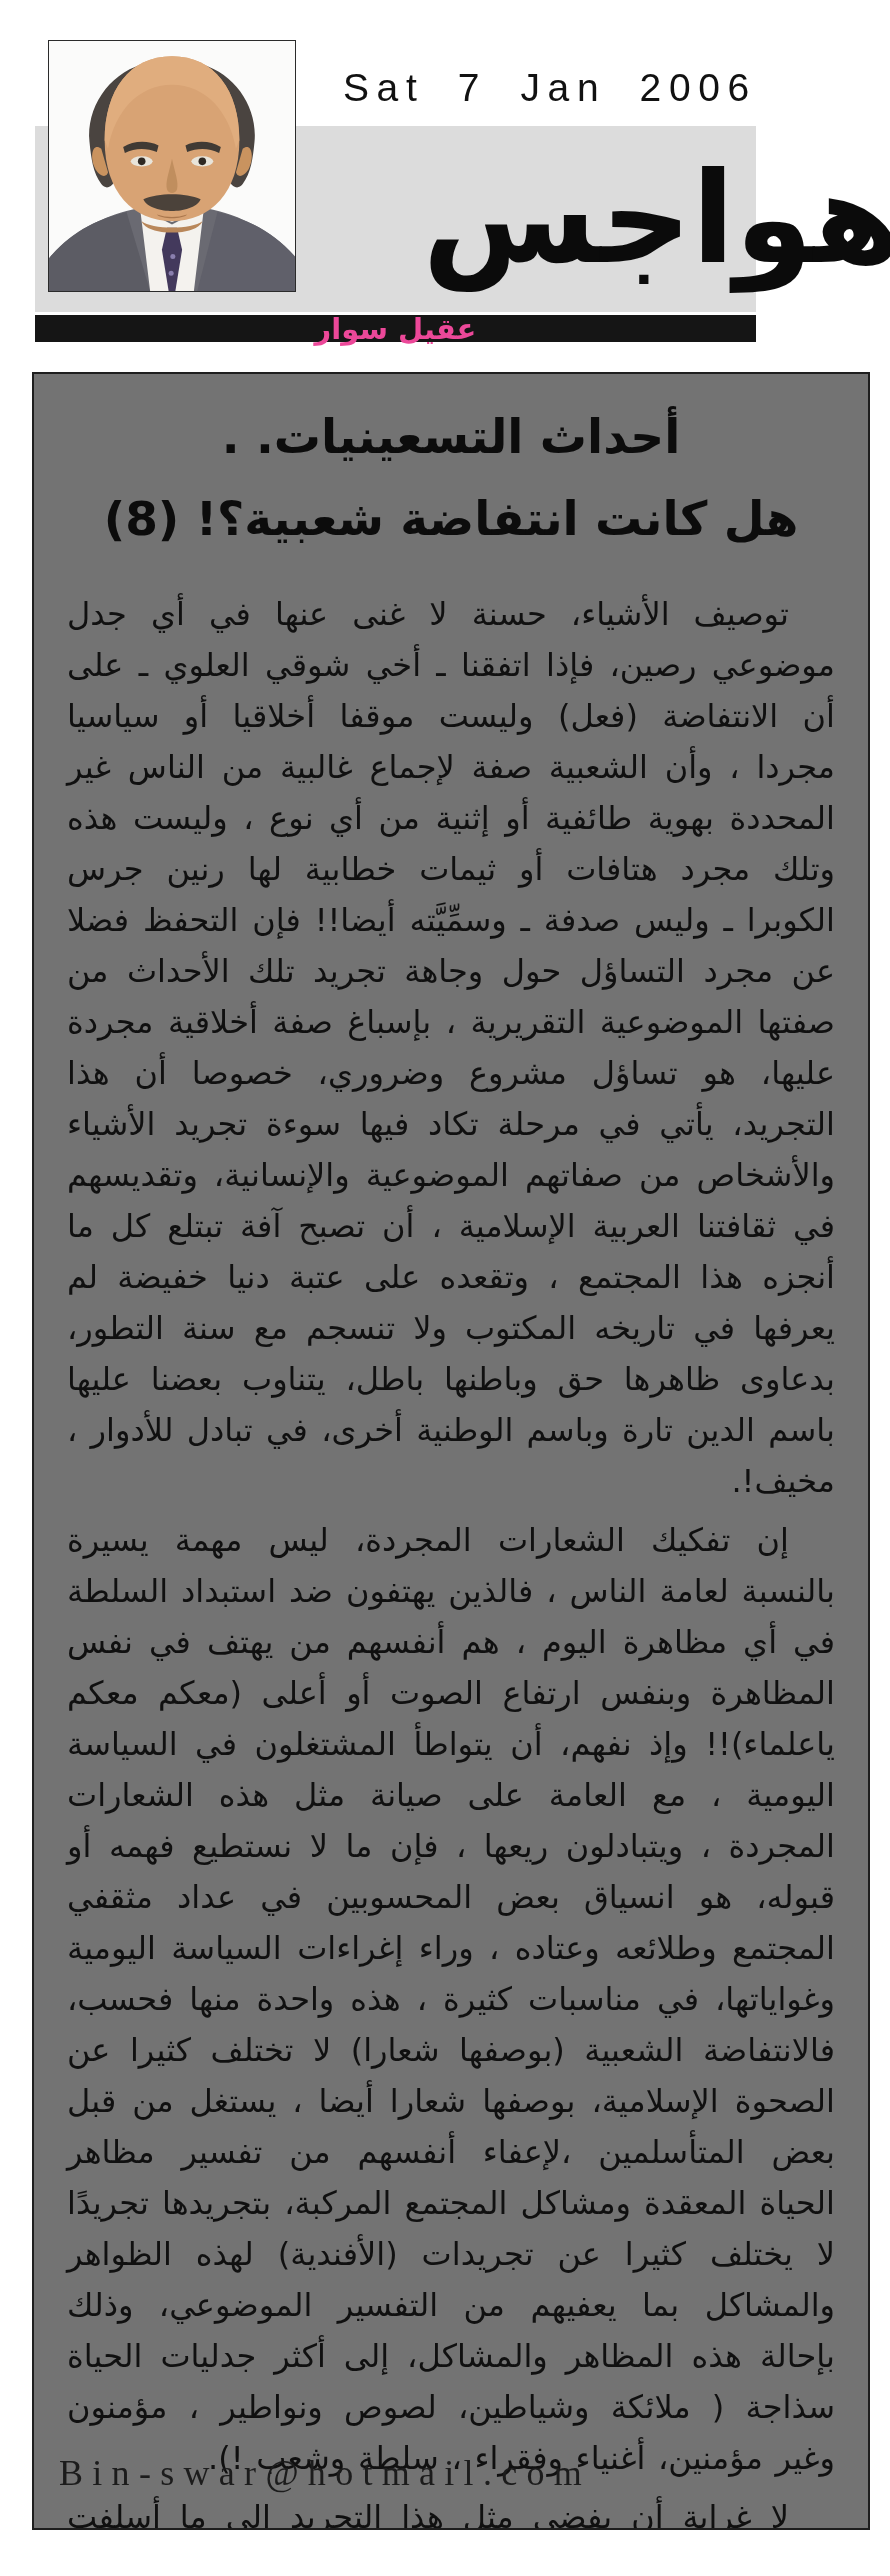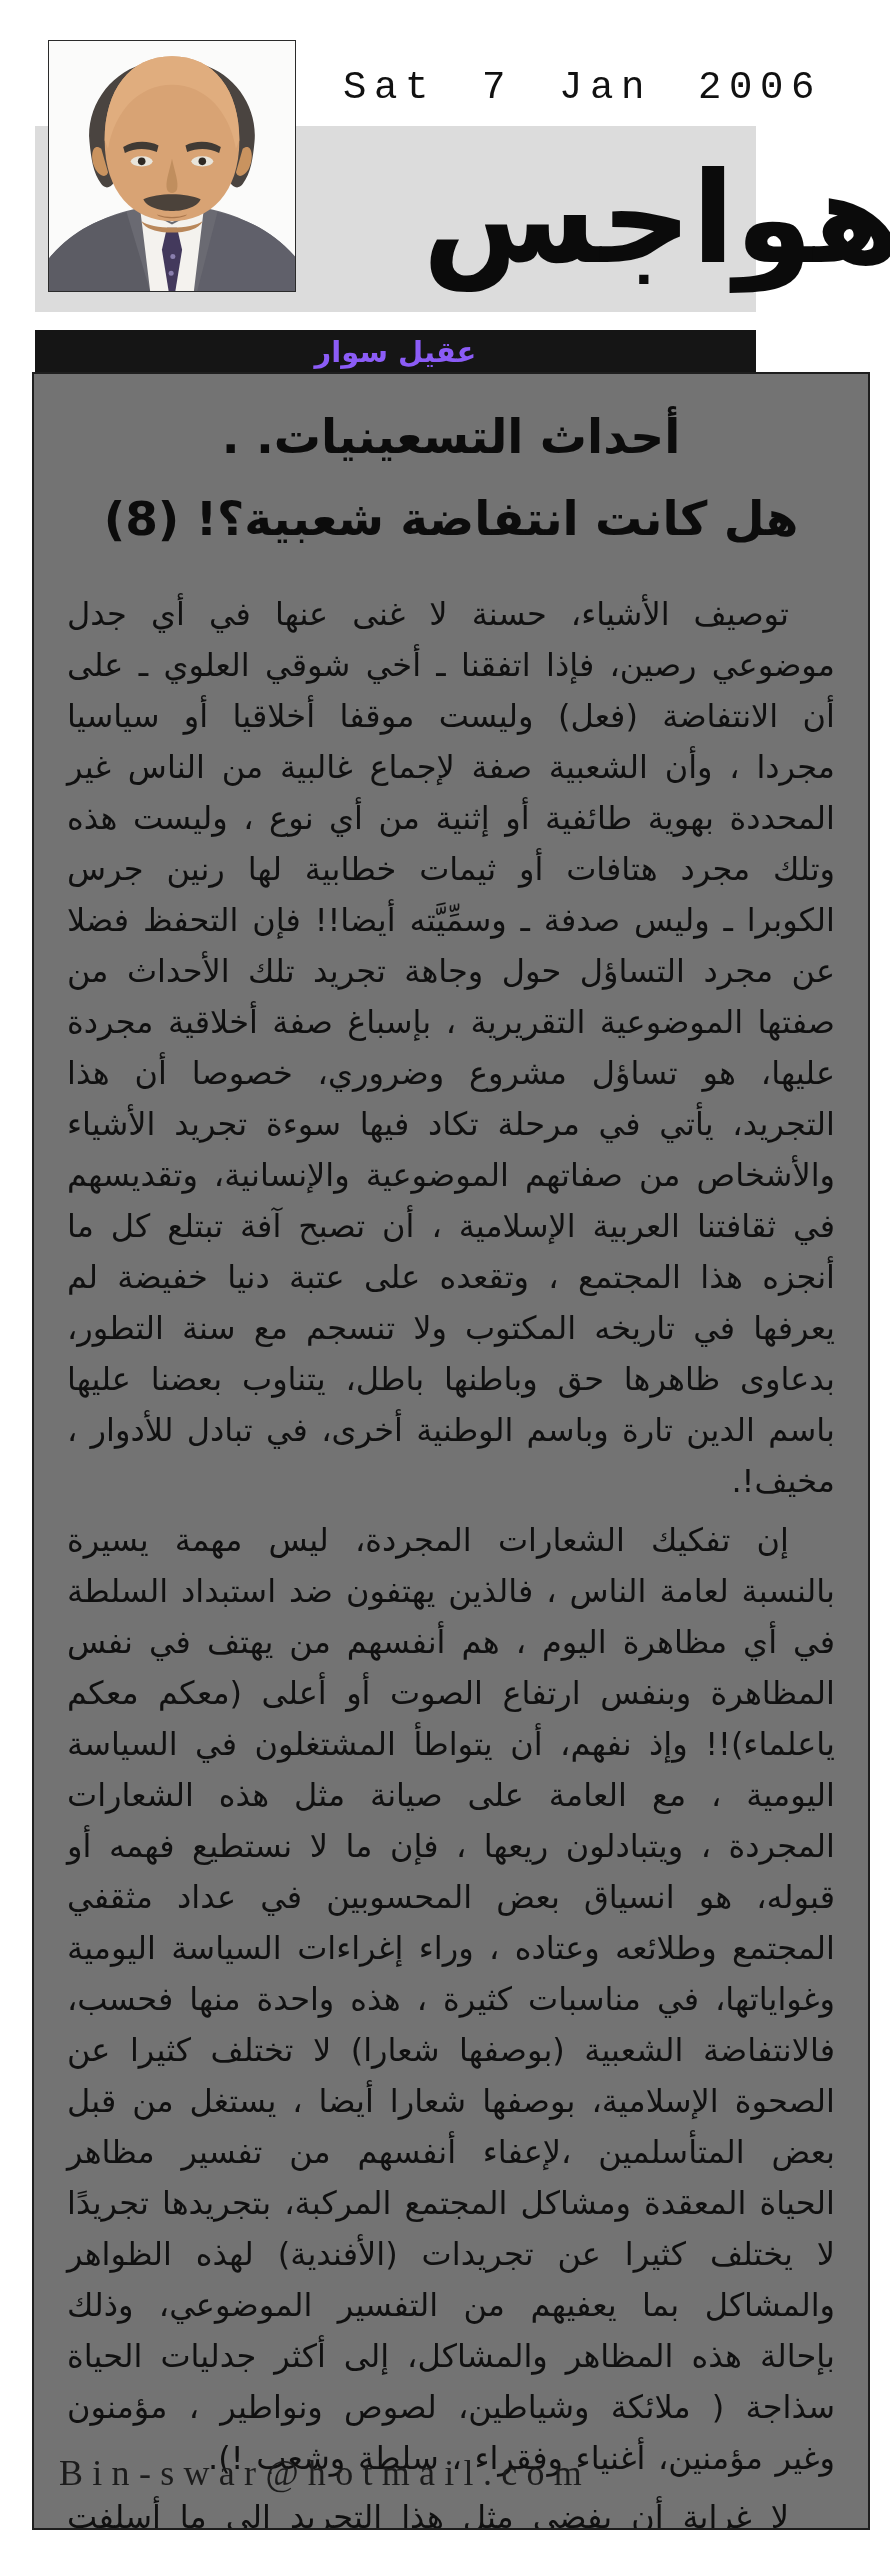--- a/index.html
+++ b/index.html
@@ -18,26 +18,26 @@
     font-size:126px; font-weight:bold; line-height:1; color:#0b0b0b;
     direction:rtl; white-space:nowrap;
   }
   .photo-frame {
     position:absolute; left:48px; top:40px; width:246px; height:250px;
     border:1.7px solid #2b2b2b; background:#ffffff; overflow:hidden;
   }
   .photo-frame svg { display:block; width:100%; height:100%; }
   .date-line {
     position:absolute; left:343px; top:66px;
-    font-family:Liberation Mono, monospace; font-size:39px; font-weight:400;
+    font-family:Liberation Sans, sans-serif; font-size:39px; font-weight:400;
     letter-spacing:7.6px; word-spacing:15px; color:#111; white-space:nowrap;
   }
   .author-bar {
-    position:absolute; left:35px; top:330px; width:721px; height:43px;
-    background:#151515; color:#8b5cf6;
+    position:absolute; left:35px; top:315px; width:721px; height:27px;
+    background:#151515; color:#ec4899;
     display:flex; align-items:center; justify-content:center;
     font-size:29px; font-weight:bold; direction:rtl;
   }
   
   .article-box {
     position:absolute; left:32px; top:372px; width:838px; height:2158px;
     box-sizing:border-box; border:2.5px solid #1e1e1e; background:#737373;
     padding:18.5px 25px 25px; direction:rtl; overflow:hidden;
   }
   .article-title {

